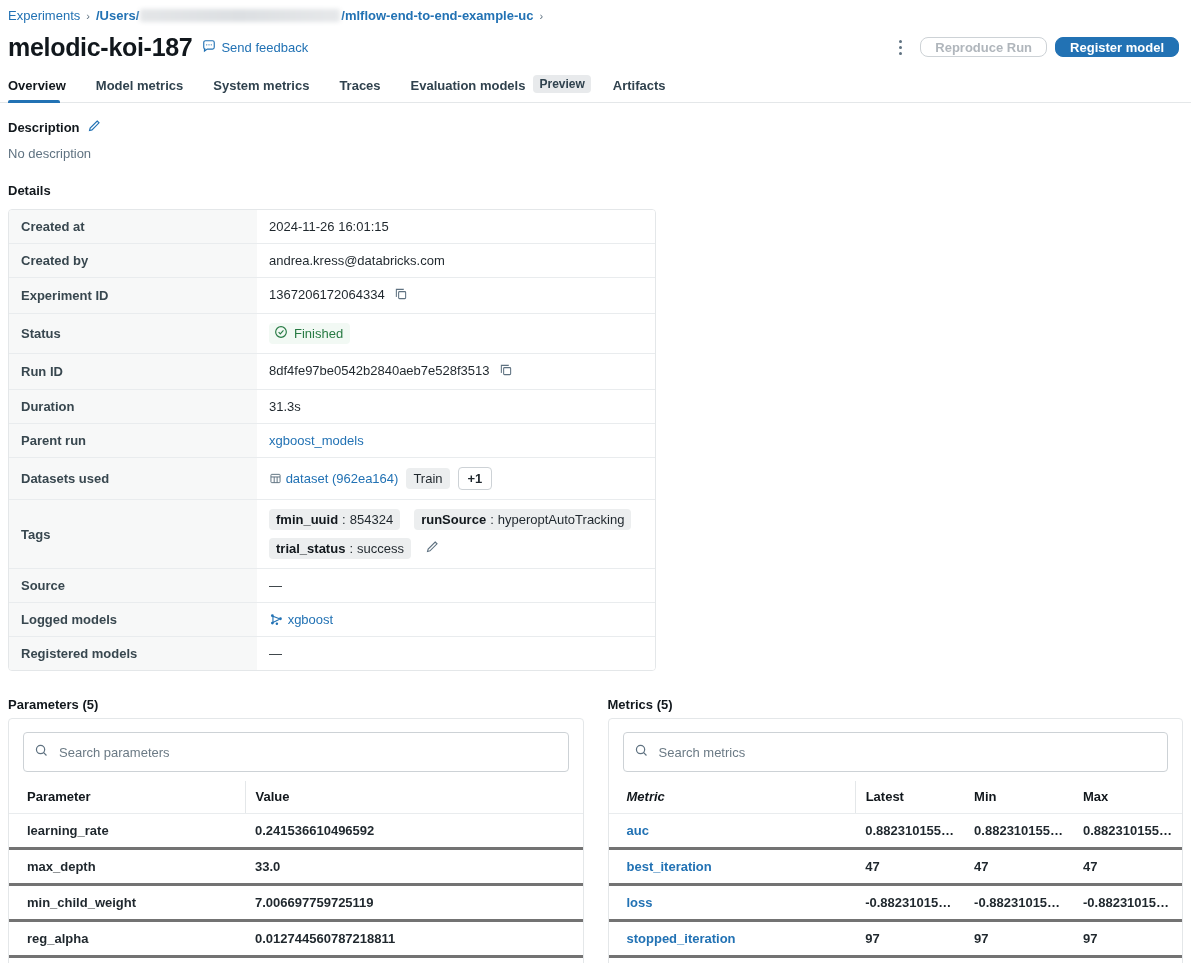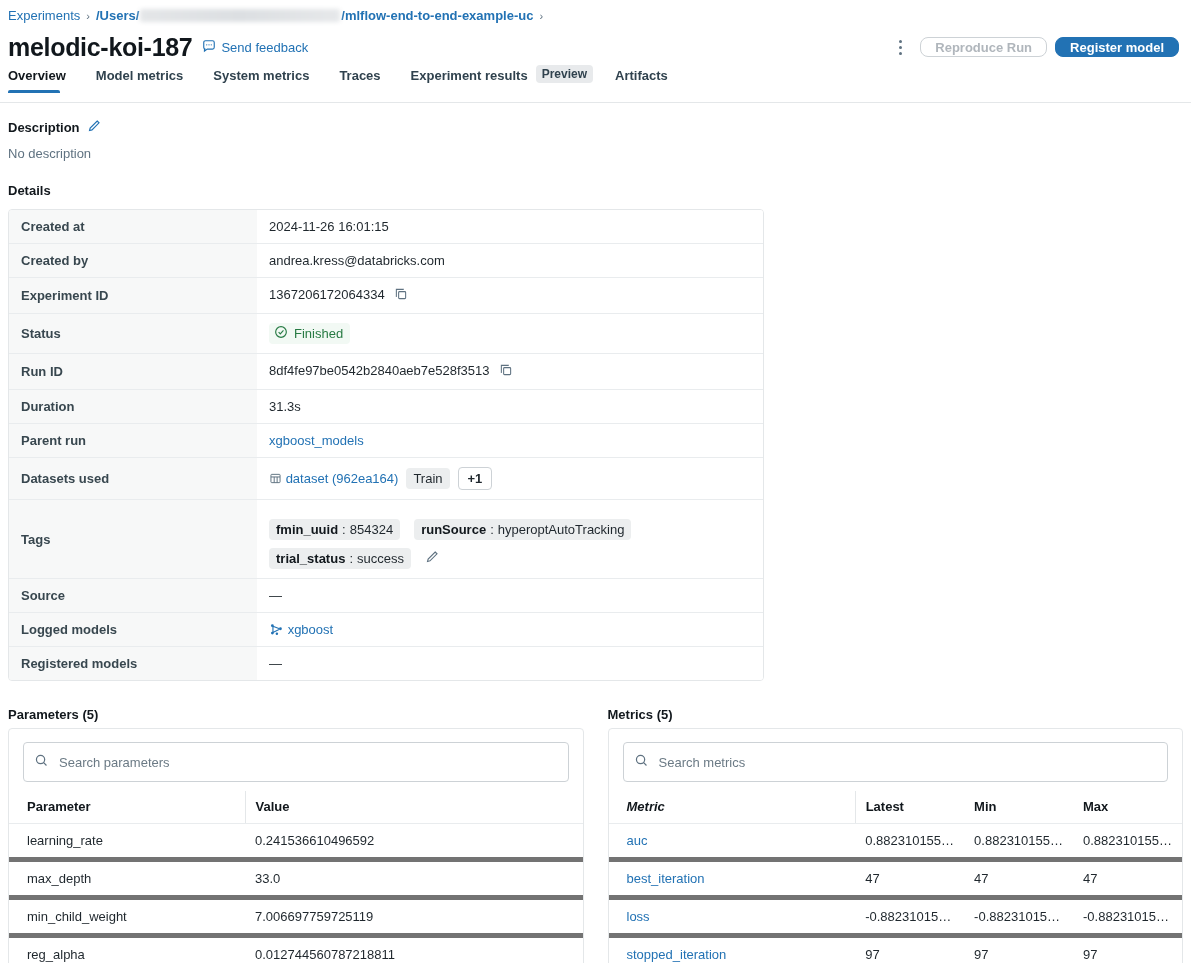--- a/index.html
+++ b/index.html
@@ -57,21 +57,21 @@
     border-radius: 8px; padding: 0 14px; height: 20px;
     display: inline-flex; align-items: center; justify-content: center;
     cursor: pointer; white-space: nowrap;
   }
   .btn-secondary { background: #fff; border: 1px solid #cdd2d6; color: #b0b6bc; }
   .btn-primary { background: #2272b4; border: 1px solid #2272b4; color: #fff; }
 
   
   .tabs {
     display: flex; align-items: flex-end; gap: 0;
-    padding: 10px 12px 10px 8px;
+    padding: 10px 12px 0 8px;
     border-bottom: 1px solid #e4e7e9;
     height: 36px;
   }
   .tab {
     font-size: 13px; font-weight: bold; color: #30424e;
     padding: 0 8px 9px 8px; margin-right: 14px;
     cursor: pointer; position: relative; white-space: nowrap;
   }
   .tab:first-child { margin-left: 0; padding-left: 0; }
   .tab.active { color: #11171c; }
@@ -91,21 +91,21 @@
   .section-head {
     font-size: 13px; font-weight: bold; color: #11171c;
     display: flex; align-items: center; gap: 7px;
     margin: 4px 0 0 0;
   }
   .muted { color: #5f7281; font-size: 13px; margin: 10px 0 0 0; }
   .details-label { margin-top: 22px; }
 
   
   .details {
-    width: 756px; margin-top: 11px;
+    width: 648px; margin-top: 11px;
     border: 1px solid #e4e7e9; border-radius: 4px;
     border-collapse: separate; border-spacing: 0;
     overflow: hidden; table-layout: fixed;
   }
   .details td {
     border-bottom: 1px solid #e9ecee;
     padding: 9px 12px; font-size: 13px; vertical-align: middle;
   }
   .details tr:last-child td { border-bottom: none; }
   .details td.k {
@@ -125,21 +125,21 @@
     background: #eceeef; color: #1f272d;
     border-radius: 4px; padding: 3px 7px; font-size: 13px;
   }
   .pill-outline {
     display: inline-flex; align-items: center; justify-content: center;
     background: #fff; border: 1px solid #cdd2d6; color: #1f272d;
     border-radius: 4px; padding: 3px 9px; font-size: 13px;
     font-weight: bold; cursor: pointer;
   }
   .ds-row { display: flex; align-items: center; gap: 8px; }
-  .tags-wrap { display: flex; flex-wrap: wrap; align-items: center; gap: 8px 14px; margin-top: 10px; }
+  .tags-wrap { display: flex; flex-wrap: wrap; align-items: center; gap: 8px 14px; }
   .tag {
     display: inline-flex; align-items: baseline; gap: 4px;
     background: #eceeef; border-radius: 4px; padding: 3px 7px; font-size: 13px;
   }
   .tag b { font-weight: bold; color: #11171c; }
   .tag span { color: #1f272d; }
 
   
   .panels { display: flex; gap: 24px; padding: 0 8px; margin-top: 26px; }
   .panel { flex: 1 1 0; min-width: 0; }
@@ -163,22 +163,22 @@
 
   table.grid { width: 100%; border-collapse: collapse; table-layout: fixed; }
   table.grid th {
     text-align: left; font-size: 13px; font-weight: bold; color: #11171c;
     padding: 8px 10px 9px 10px; border-bottom: 1px solid #e9ecee;
     white-space: nowrap;
   }
   table.grid th.sep { border-left: 1px solid #e4e7e9; }
   table.grid td {
     font-size: 13px; color: #1f272d;
-    padding: 9px 10px; border-bottom: 5px solid #737373;
-    overflow: hidden; text-overflow: ellipsis; white-space: nowrap;
+    padding: 9px 10px; border-bottom: 3px solid #737373;
+    overflow: hidden; text-overflow: ellipsis; white-space: nowrap; font-weight: bold;
   }
   table.grid td.name-link { color: #2272b4; cursor: pointer; }
   .pcol-1 { width: 236px; } .pcol-2 { width: auto; }
   .mcol-1 { width: 240px; font-style: italic; } .mcol-n { width: 106px; }
   .grid-pad-l { padding-left: 18px !important; }
 </style>
 </head>
 <body>
 
 <div class="breadcrumb">
@@ -215,21 +215,21 @@
     <div class="btn btn-secondary">Reproduce Run</div>
     <div class="btn btn-primary">Register model</div>
   </div>
 </div>
 
 <div class="tabs">
   <div class="tab active">Overview</div>
   <div class="tab">Model metrics</div>
   <div class="tab">System metrics</div>
   <div class="tab">Traces</div>
-  <div class="tab" style="margin-right:6px">Experiment results</div>
+  <div class="tab" style="margin-right:6px">Evaluation models</div>
   <div class="preview-pill">Preview</div>
   <div class="tab">Artifacts</div>
 </div>
 
 <div class="content">
 
   <div class="section-head">
     <span>Description</span>
     <span>
       <svg width="14" height="14" viewBox="0 0 16 16" fill="none" stroke="#2272b4" stroke-width="1.35">

